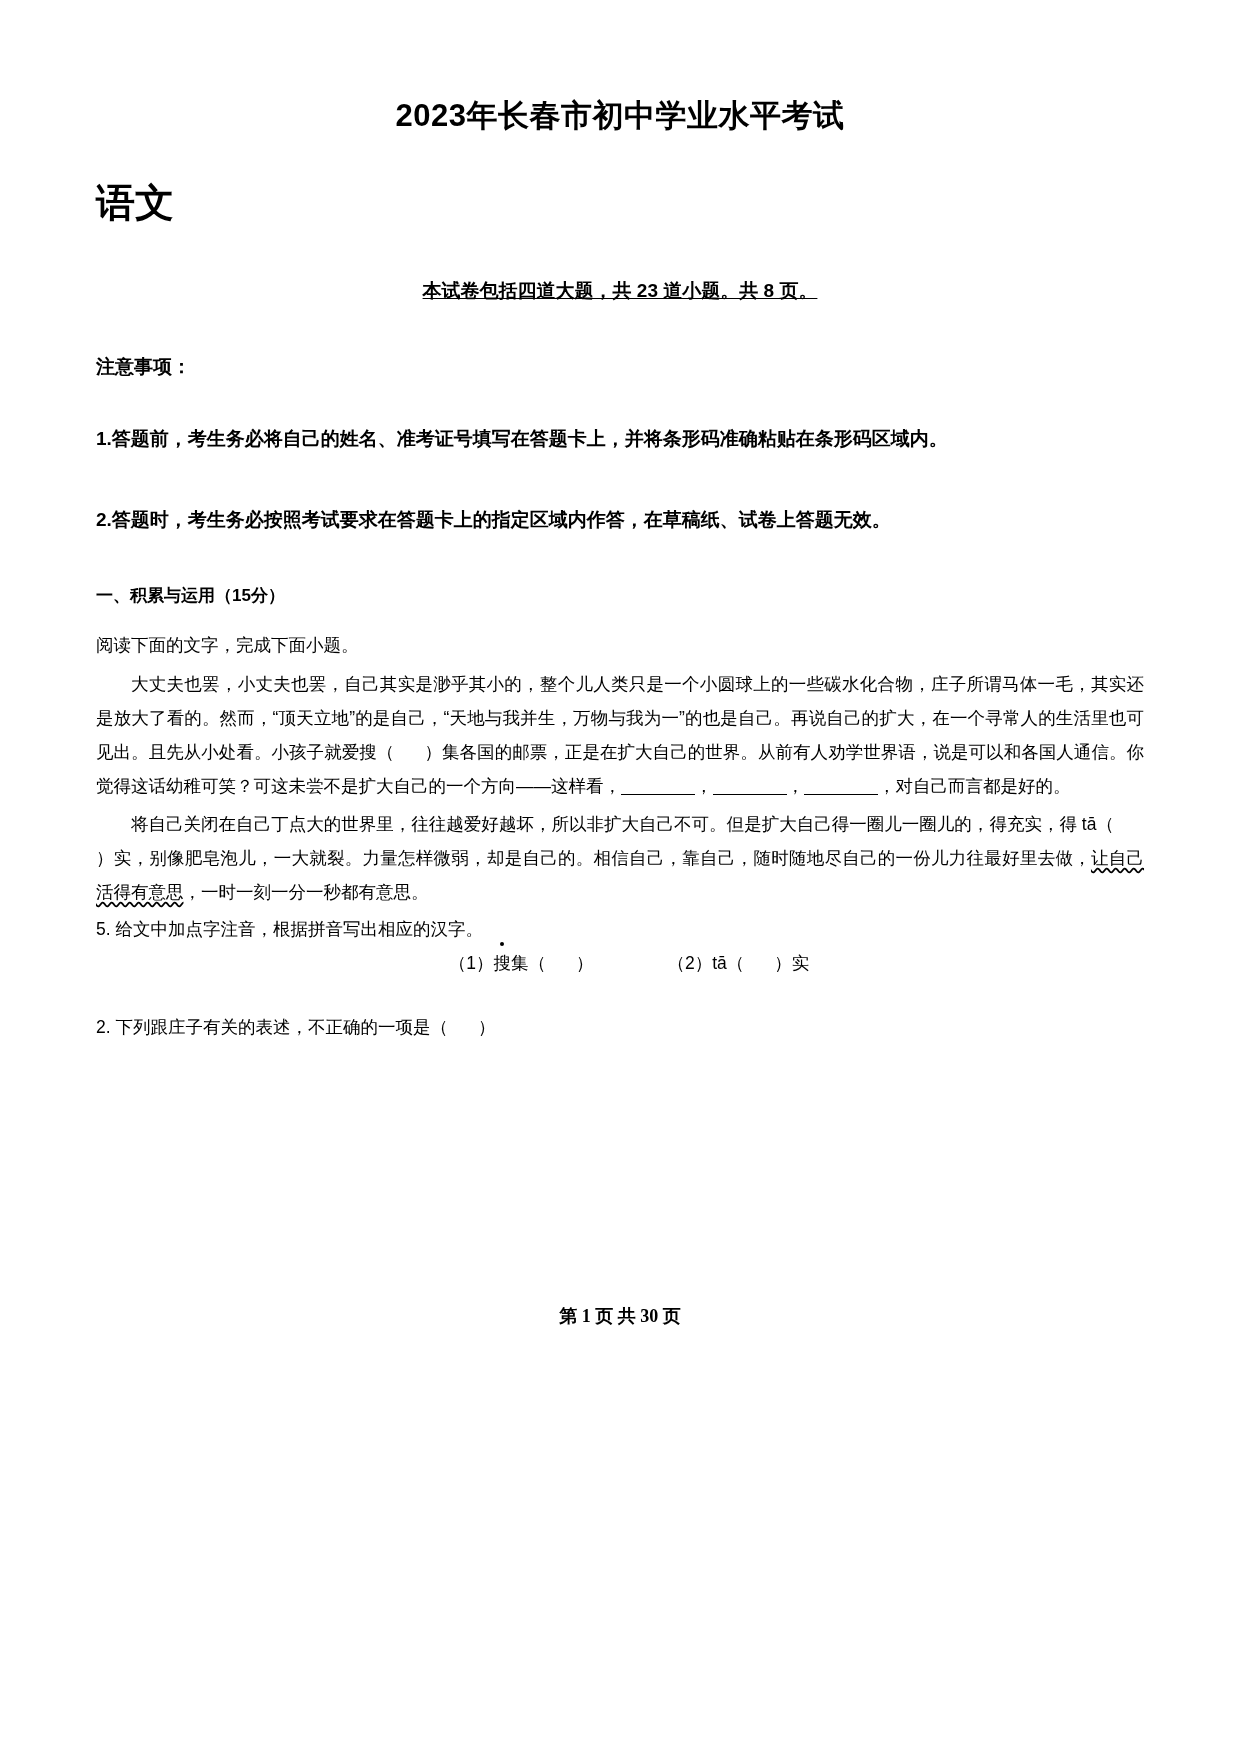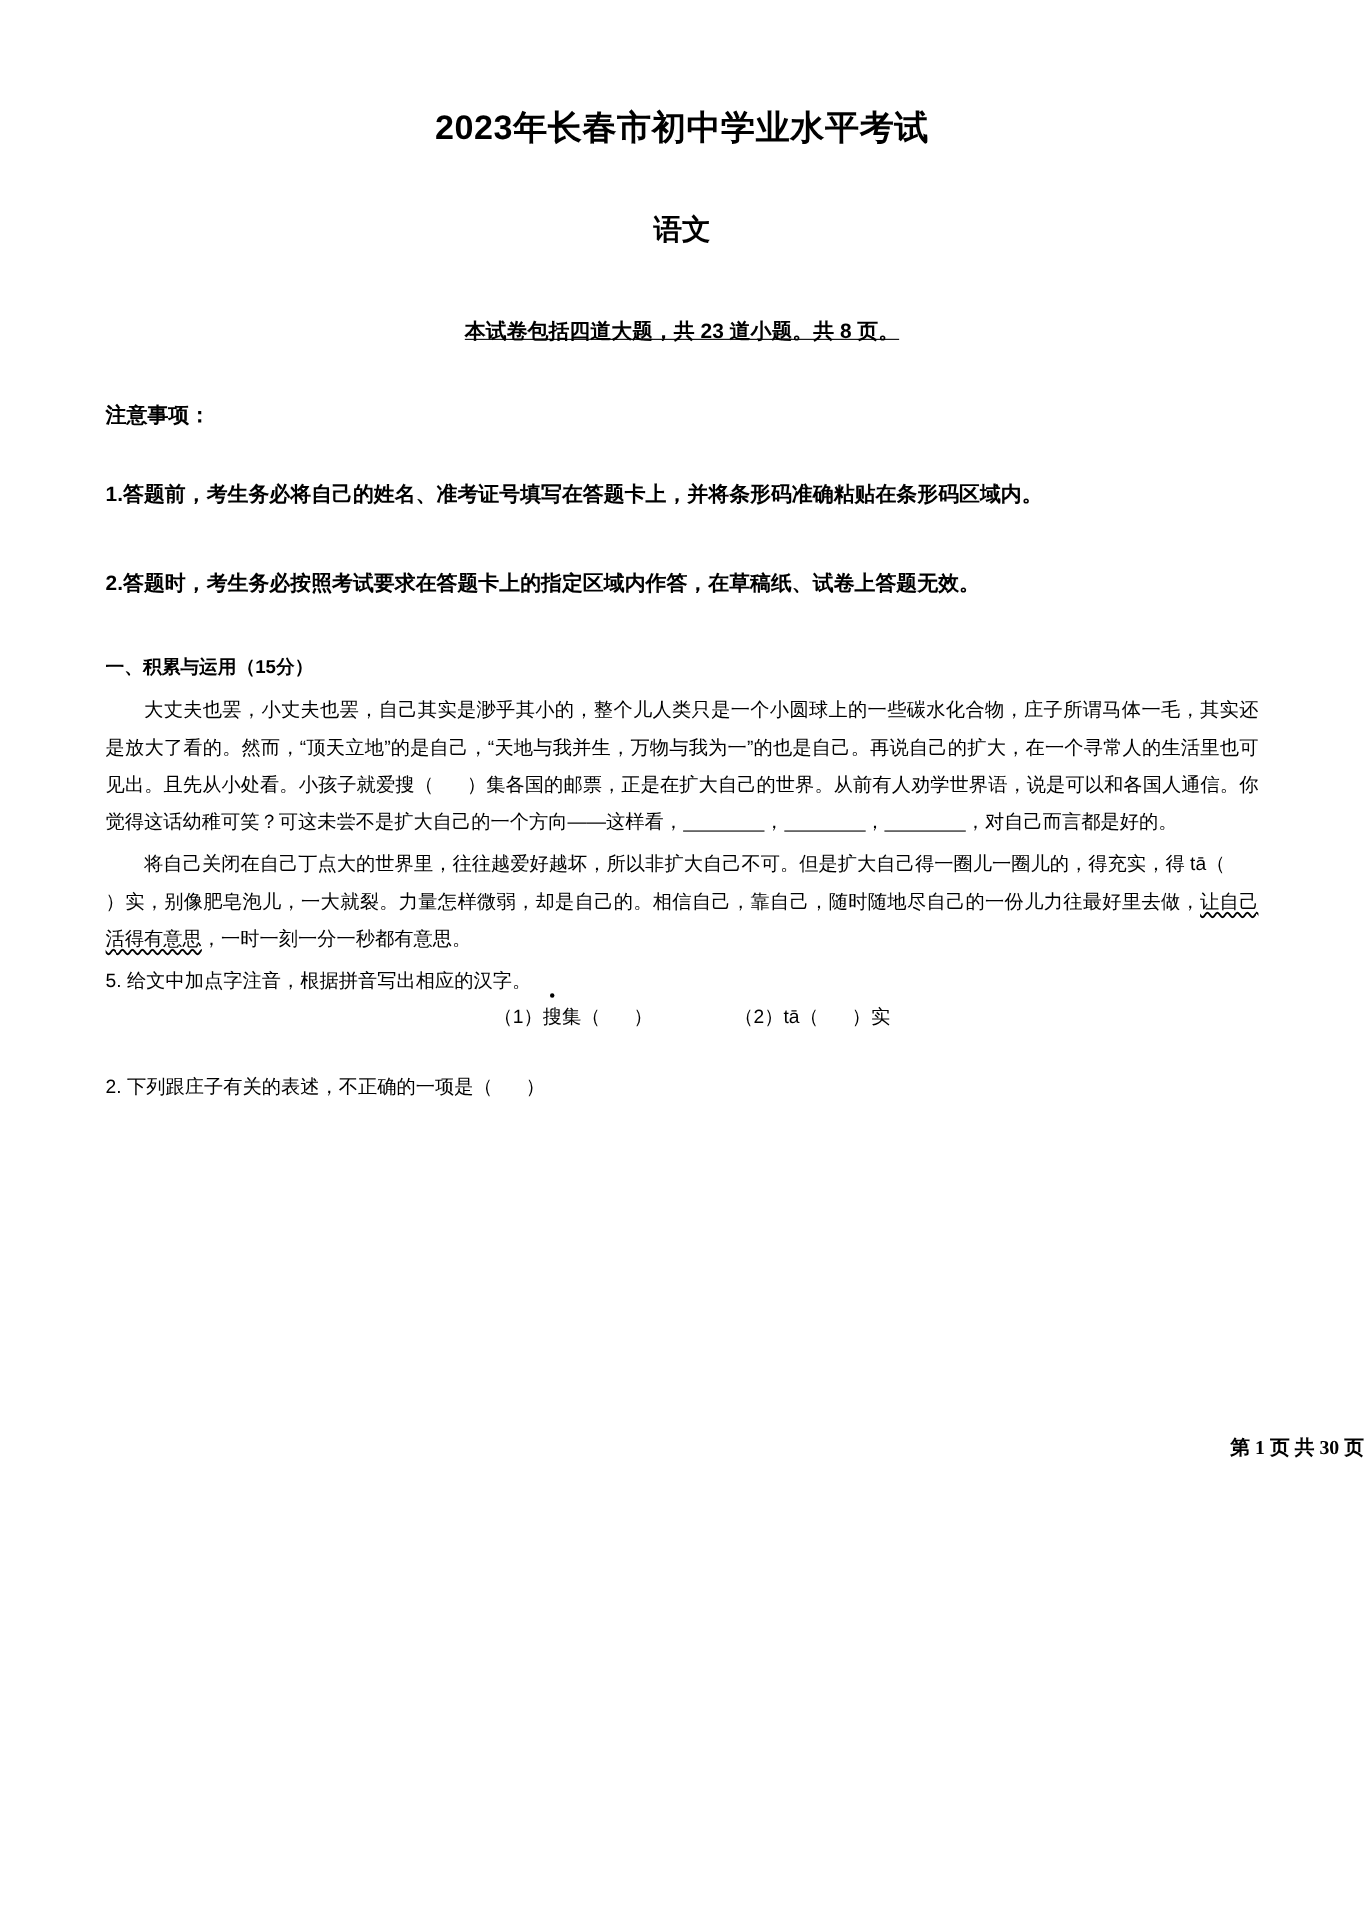--- a/index.html
+++ b/index.html
@@ -27,24 +27,24 @@
   .doc-title {
     text-align: center;
     font-size: 31px;
     font-weight: bold;
     letter-spacing: 0.5px;
     margin: 0;
     padding-top: 96px;
     line-height: 1.3;
   }
   .doc-subject {
-    text-align: center;
-    font-size: 26px;
-    font-weight: bold;
-    margin: 14px;
+    text-align: left;
+    font-size: 39px;
+    font-weight: bold;
+    margin: 0;
     padding-top: 42px;
     line-height: 1.3;
   }
 
   .center-note {
     text-align: center;
     font-size: 19px;
     font-weight: bold;
     margin: 0;
     line-height: 1.5;
@@ -152,21 +152,21 @@
     border-radius: 50%;
   }
   .paren-gap { display: inline-block; width: 30px; }
 
   
   .footer {
     position: absolute;
     left: 0;
     right: 0;
     bottom: 58px;
-    text-align: right;
+    text-align: center;
     font-size: 18px;
     font-weight: bold;
     font-family: "Liberation Serif", "DejaVu Serif", serif;
   }
 </style>
 </head>
 <body>
 
 <div class="page">
 
@@ -178,20 +178,21 @@
 
 
   <p class="notice-head">注意事项：</p>
 
   <p class="notice-item">1.答题前，考生务必将自己的姓名、准考证号填写在答题卡上，并将条形码准确粘贴在条形码区域内。</p>
 
   <p class="notice-item">2.答题时，考生务必按照考试要求在答题卡上的指定区域内作答，在草稿纸、试卷上答题无效。</p>
 
   <h3 class="section-head">一、积累与运用（15分）</h3>
 
+  <p class="lead">阅读下面的文字，完成下面小题。</p>
 
   <p class="para">
     <span>大丈夫也罢，小丈夫也罢，自己其实是渺乎其小的，整个儿人类只是一个小圆球上的一些碳水化合物，庄子所谓马体一毛，其实还是放大了看的。然而，“顶天立地”的是自己，“天地与我并生，万物与我为一”的也是自己。再说自己的扩大，在一个寻常人的生活里也可见出。且先从小处看。小孩子就爱搜（</span><span class="paren-gap"></span><span>）集各国的邮票，正是在扩大自己的世界。从前有人劝学世界语，说是可以和各国人通信。你觉得这话幼稚可笑？可这未尝不是扩大自己的一个方向——这样看，</span><span class="blank"></span><span>，</span><span class="blank"></span><span>，</span><span class="blank"></span><span>，对自己而言都是好的。</span>
   </p>
 
   <p class="para cont">
     <span>将自己关闭在自己丁点大的世界里，往往越爱好越坏，所以非扩大自己不可。但是扩大自己得一圈儿一圈儿的，得充实，得 tā（</span><span class="paren-gap"></span><span>）实，别像肥皂泡儿，一大就裂。力量怎样微弱，却是自己的。相信自己，靠自己，随时随地尽自己的一份儿力往最好里去做，</span><span class="wavy">让自己活得有意思</span><span>，一时一刻一分一秒都有意思。</span>
   </p>
 
   <p class="q-line tight">5. 给文中加点字注音，根据拼音写出相应的汉字。</p>

